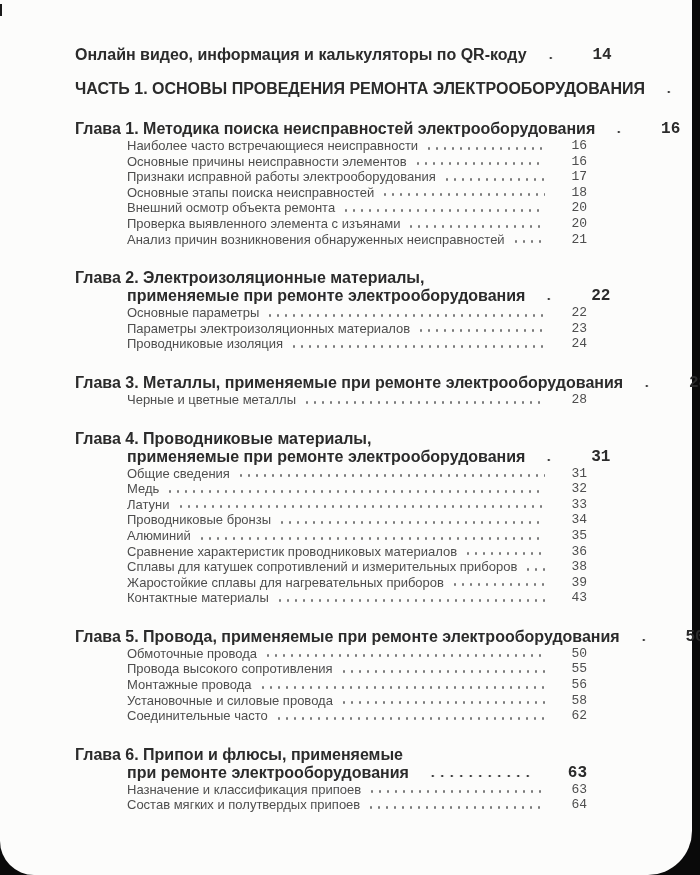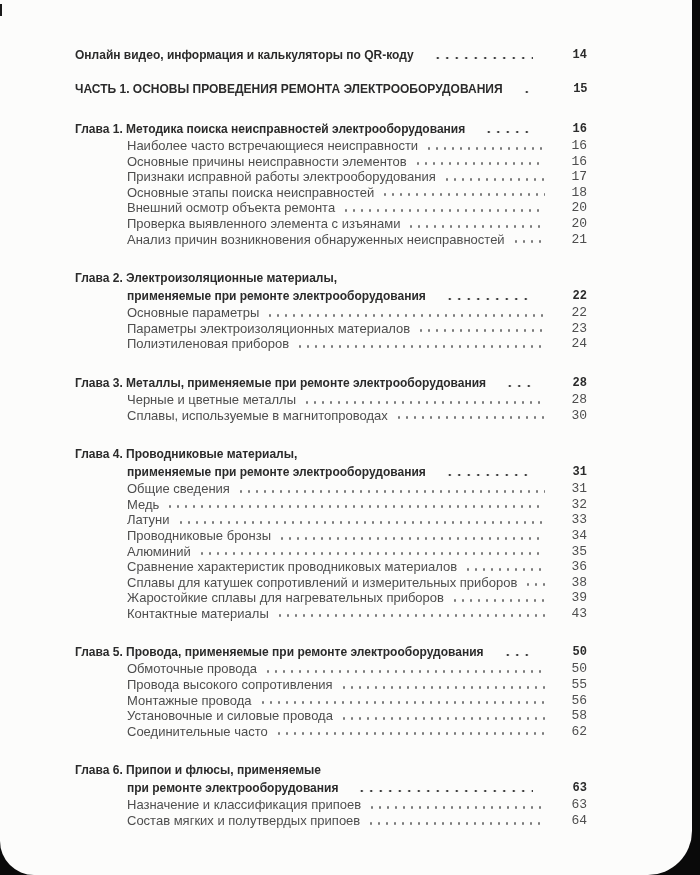--- a/index.html
+++ b/index.html
@@ -42,21 +42,21 @@
   .toc {
     margin: 46px 0 0 75px;
     width: 512px;
   }
   .row {
     display: flex;
     align-items: flex-end;
   }
   .row-bold {
     font-weight: bold;
-    font-size: 12px;
+    font-size: 16px;
     line-height: 18px;
     color: var(--heading);
     gap: 12px;
   }
   .row-sub {
     font-size: 13px;
     line-height: 15.6px;
     color: var(--subtext);
     padding-left: 52px;
     align-items: flex-end;
@@ -163,40 +163,35 @@
           <span class="label">Основные параметры</span>
           <span class="leader"></span>
           <span class="num">22</span>
         </div>
         <div class="row row-sub">
           <span class="label">Параметры электроизоляционных материалов</span>
           <span class="leader"></span>
           <span class="num">23</span>
         </div>
         <div class="row row-sub">
-          <span class="label">Полиэтиленовая приборов</span>
+          <span class="label">Проводниковые изоляция</span>
           <span class="leader"></span>
           <span class="num">24</span>
         </div>
       </div>
       <div class="entry entry-chapter">
         <div class="row row-bold">
           <span class="label">Глава 3. Металлы, применяемые при ремонте электрооборудования</span>
           <span class="leader"></span>
           <span class="num">28</span>
         </div>
         <div class="row row-sub">
           <span class="label">Черные и цветные металлы</span>
           <span class="leader"></span>
           <span class="num">28</span>
-        </div>
-        <div class="row row-sub">
-          <span class="label">Сплавы, используемые в магнитопроводах</span>
-          <span class="leader"></span>
-          <span class="num">30</span>
         </div>
       </div>
       <div class="entry entry-chapter">
         <div class="row row-bold">
           <span class="label">Глава 4. Проводниковые материалы,</span>
         </div>
         <div class="row row-bold cont">
           <span class="label">применяемые при ремонте электрооборудования</span>
           <span class="leader"></span>
           <span class="num">31</span>

